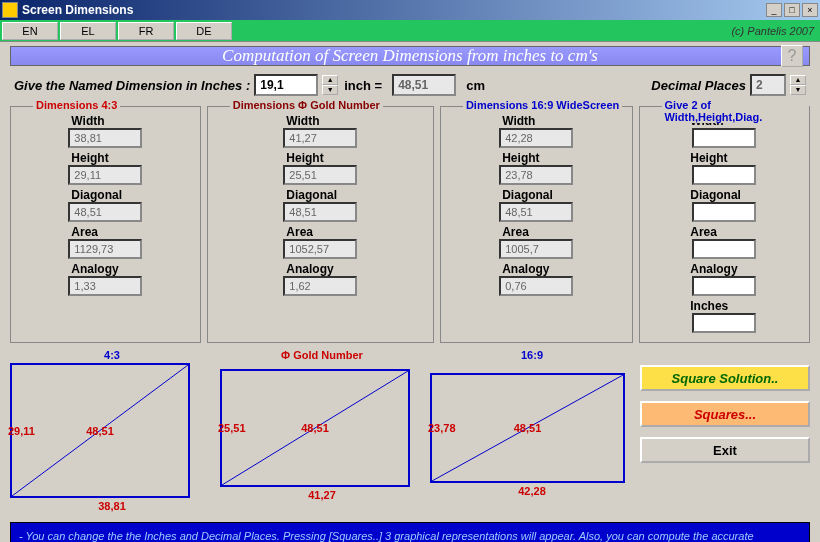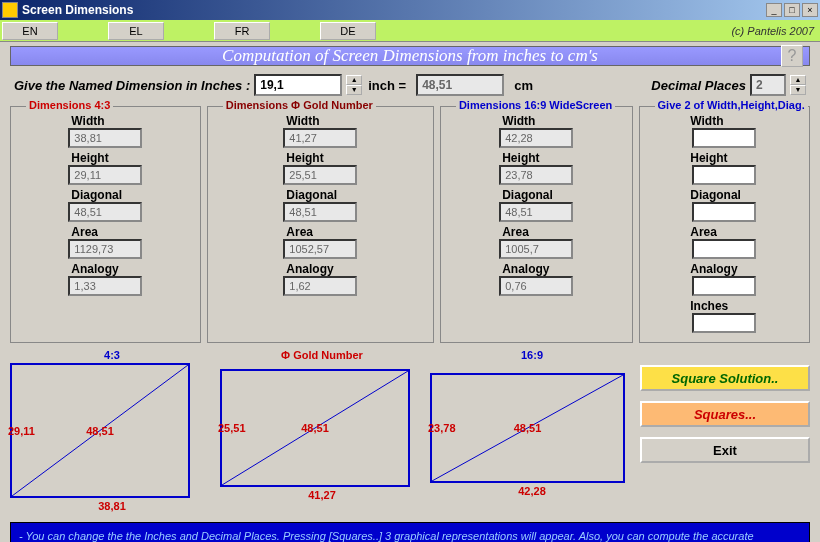--- a/index.html
+++ b/index.html
@@ -3,35 +3,35 @@
 <meta charset="utf-8">
 <style>
 * { box-sizing: border-box; margin: 0; padding: 0; font-family: Arial, sans-serif; }
 body { background: #d4d0c8; width: 820px; height: 542px; overflow: hidden; }
 .titlebar { background: linear-gradient(to right, #0a246a, #a6caf0); height: 20px; display: flex; align-items: center; justify-content: space-between; padding: 0 2px; }
 .titlebar-left { display: flex; align-items: center; gap: 4px; }
 .titlebar-icon { width: 16px; height: 16px; background: #ffcc00; border: 1px solid #888; }
 .titlebar-title { color: white; font-size: 12px; font-weight: bold; }
 .titlebar-btns { display: flex; gap: 2px; }
 .titlebar-btn { width: 16px; height: 14px; background: #d4d0c8; border: 1px solid #888; font-size: 9px; text-align: center; line-height: 12px; cursor: pointer; }
-.lang-bar { background: #bef264; height: 22px; display: flex; align-items: center; border-bottom: 1px solid #888; gap: 48px; }
+.lang-bar { background: #22c55e; height: 22px; display: flex; align-items: center; border-bottom: 1px solid #888; }
 .lang-btn { width: 56px; height: 18px; background: #d4d0c8; border: 1px outset #fff; font-size: 11px; text-align: center; line-height: 16px; margin-left: 2px; cursor: pointer; }
 .copyright { margin-left: auto; margin-right: 6px; font-size: 11px; font-style: italic; color: #333; }
 .header-banner { background: linear-gradient(to bottom, #9999ff, #8888ee); margin: 4px 10px; height: 20px; display: flex; align-items: center; justify-content: center; position: relative; border: 1px solid #666; }
 .header-text { color: white; font-size: 17px; font-style: italic; font-family: Georgia, serif; }
 .help-btn { position: absolute; right: 6px; width: 22px; height: 22px; background: #d4d0c8; border: 1px outset #fff; text-align: center; line-height: 20px; color: #999; cursor: pointer; }
 .input-row { display: flex; align-items: center; padding: 4px 14px; font-size: 13px; font-weight: bold; }
 .input-label { font-style: italic; }
-.num-input { border: 2px inset #888; background: white; padding: 2px 4px; font-size: 12px; font-weight: bold; margin: 0 4px; width: 88px; }
+.num-input { border: 2px inset #888; background: white; padding: 2px 4px; font-size: 12px; font-weight: bold; margin: 0 4px; width: 64px; }
 .num-input.ro { background: #e8e8e8; color: #666; }
 .spinner { display: inline-flex; flex-direction: column; }
 .spin-btn { width: 16px; height: 10px; background: #d4d0c8; border: 1px outset #fff; font-size: 7px; text-align: center; line-height: 8px; cursor: pointer; }
 .main-grid { display: flex; padding: 0 10px; gap: 6px; }
 .fieldset { border: 1px solid #888; padding: 4px 6px 6px 6px; position: relative; margin-top: 6px; }
-.fieldset-legend { position: absolute; top: -8px; left: 15px; background: #d4d0c8; padding: 0 3px; font-size: 11px; font-weight: bold; }
+.fieldset-legend { position: absolute; top: -8px; left: 22px; background: #d4d0c8; padding: 0 3px; font-size: 11px; font-weight: bold; }
 .legend-red { color: #cc0000; }
 .legend-maroon { color: #880000; }
 .legend-blue { color: #0000cc; }
 .field-row { display: flex; align-items: center; margin: 3px 0; flex-direction: column; }
 .field-label { width: 68px; font-size: 12px; font-weight: bold; }
 .field-val { border: 2px inset #888; background: #e8e8e8; color: #666; padding: 2px 4px; font-size: 11px; width: 74px; }
 .field-input { border: 2px inset #888; background: white; padding: 2px 4px; font-size: 11px; width: 64px; }
 .diagrams-row { display: flex; padding: 6px 10px; gap: 6px; }
 .diagram-col { flex: 1; }
 .diagram-title { text-align: center; font-size: 11px; font-weight: bold; color: #0000cc; margin-bottom: 2px; }

